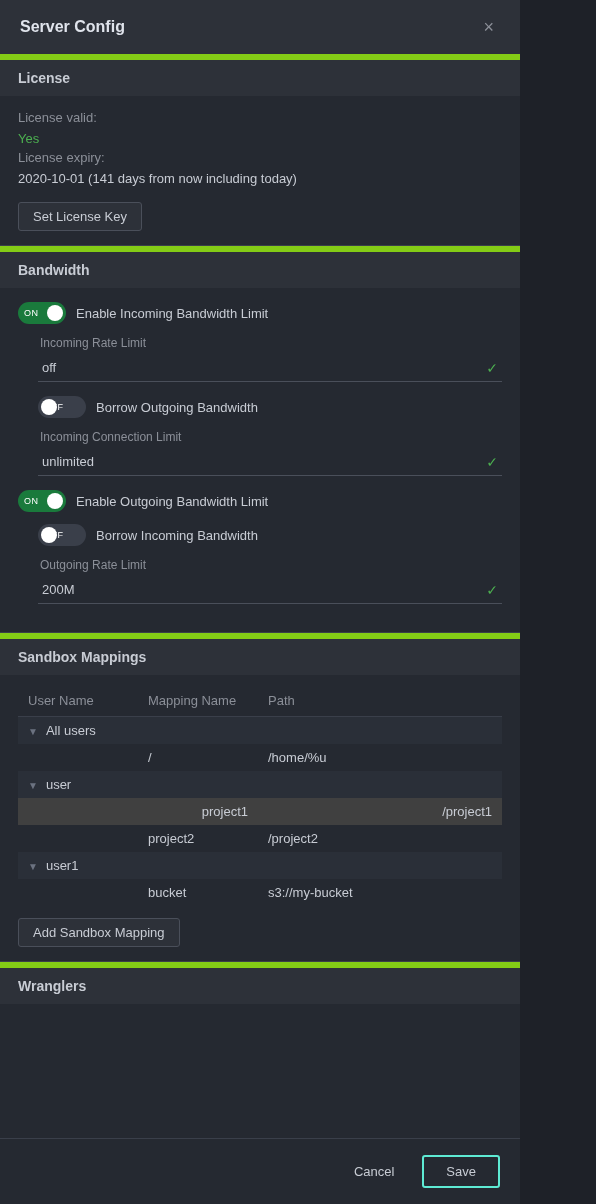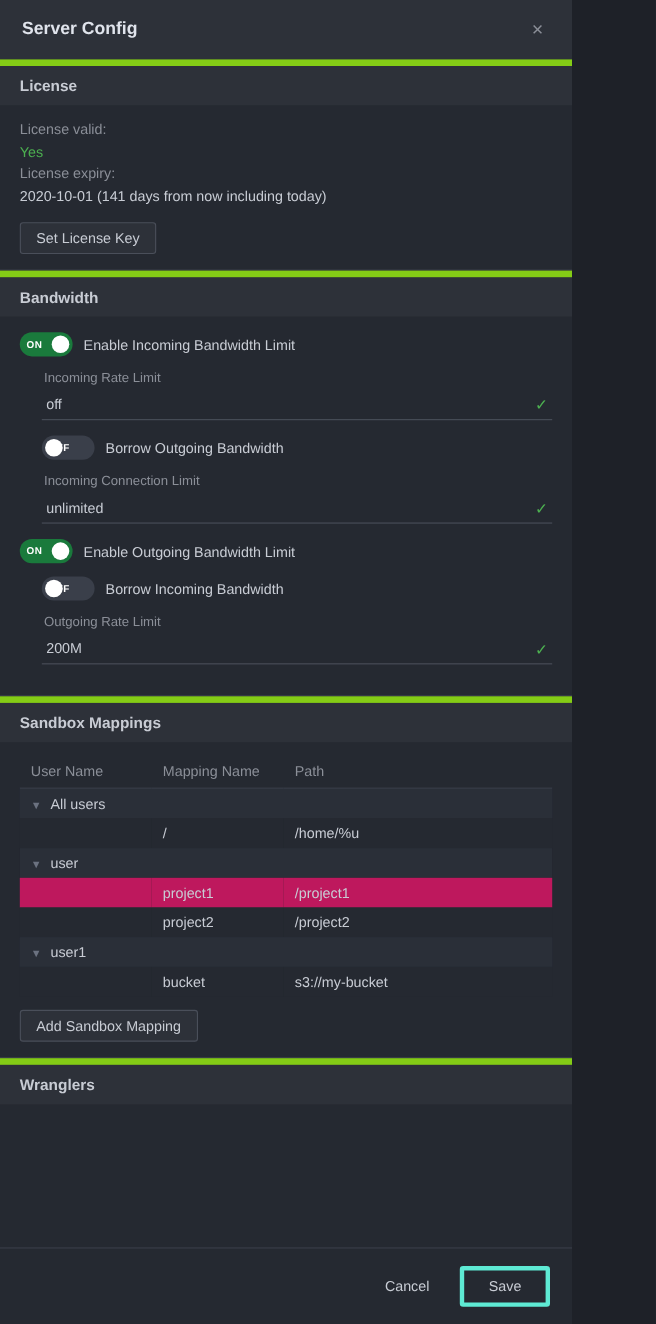--- a/index.html
+++ b/index.html
@@ -90,21 +90,21 @@
       min-width: 48px;
       height: 22px;
       cursor: pointer;
       position: relative;
     }
     .toggle-switch.off {
       background: #3a3f4a;
     }
     .toggle-label-text {
       font-size: 9px;
-      font-weight: bold;
+      font-weight: normal;
       color: #fff;
       letter-spacing: 0.5px;
     }
     .toggle-knob {
       width: 16px;
       height: 16px;
       border-radius: 50%;
       background: #fff;
       position: absolute;
     }
@@ -212,21 +212,21 @@
       background: transparent;
       border: none;
       color: #c8ccd4;
       padding: 7px 18px;
       border-radius: 3px;
       cursor: pointer;
       font-size: 13px;
     }
     .save-btn {
       background: transparent;
-      border: 4px solid #5eead4;
+      border: 2px solid #5eead4;
       color: #c8ccd4;
       padding: 7px 22px;
       border-radius: 3px;
       cursor: pointer;
       font-size: 13px;
     }
 
     .divider {
       border: none;
       border-top: 1px solid #3a3f4a;
@@ -340,21 +340,21 @@
             <td colspan="3"><span style="color:#6b7280;font-size:10px;margin-right:8px;">▼</span><span>All users</span></td>
           </tr>
           <tr style="background: rgb(37, 41, 49);">
             <td></td>
             <td>/</td>
             <td>/home/%u</td>
           </tr>
           <tr class="group-row" style="background: rgb(30, 33, 40);">
             <td colspan="3"><span style="color:#6b7280;font-size:10px;margin-right:8px;">▼</span><span>user</span></td>
           </tr>
-          <tr style="background: #be185d;">
+          <tr style="background: #404040; text-align: right;">
             <td></td>
             <td>project1</td>
             <td>/project1</td>
           </tr>
           <tr style="background: rgb(37, 41, 49);">
             <td></td>
             <td>project2</td>
             <td>/project2</td>
           </tr>
           <tr class="group-row" style="background: rgb(42, 47, 56);">

